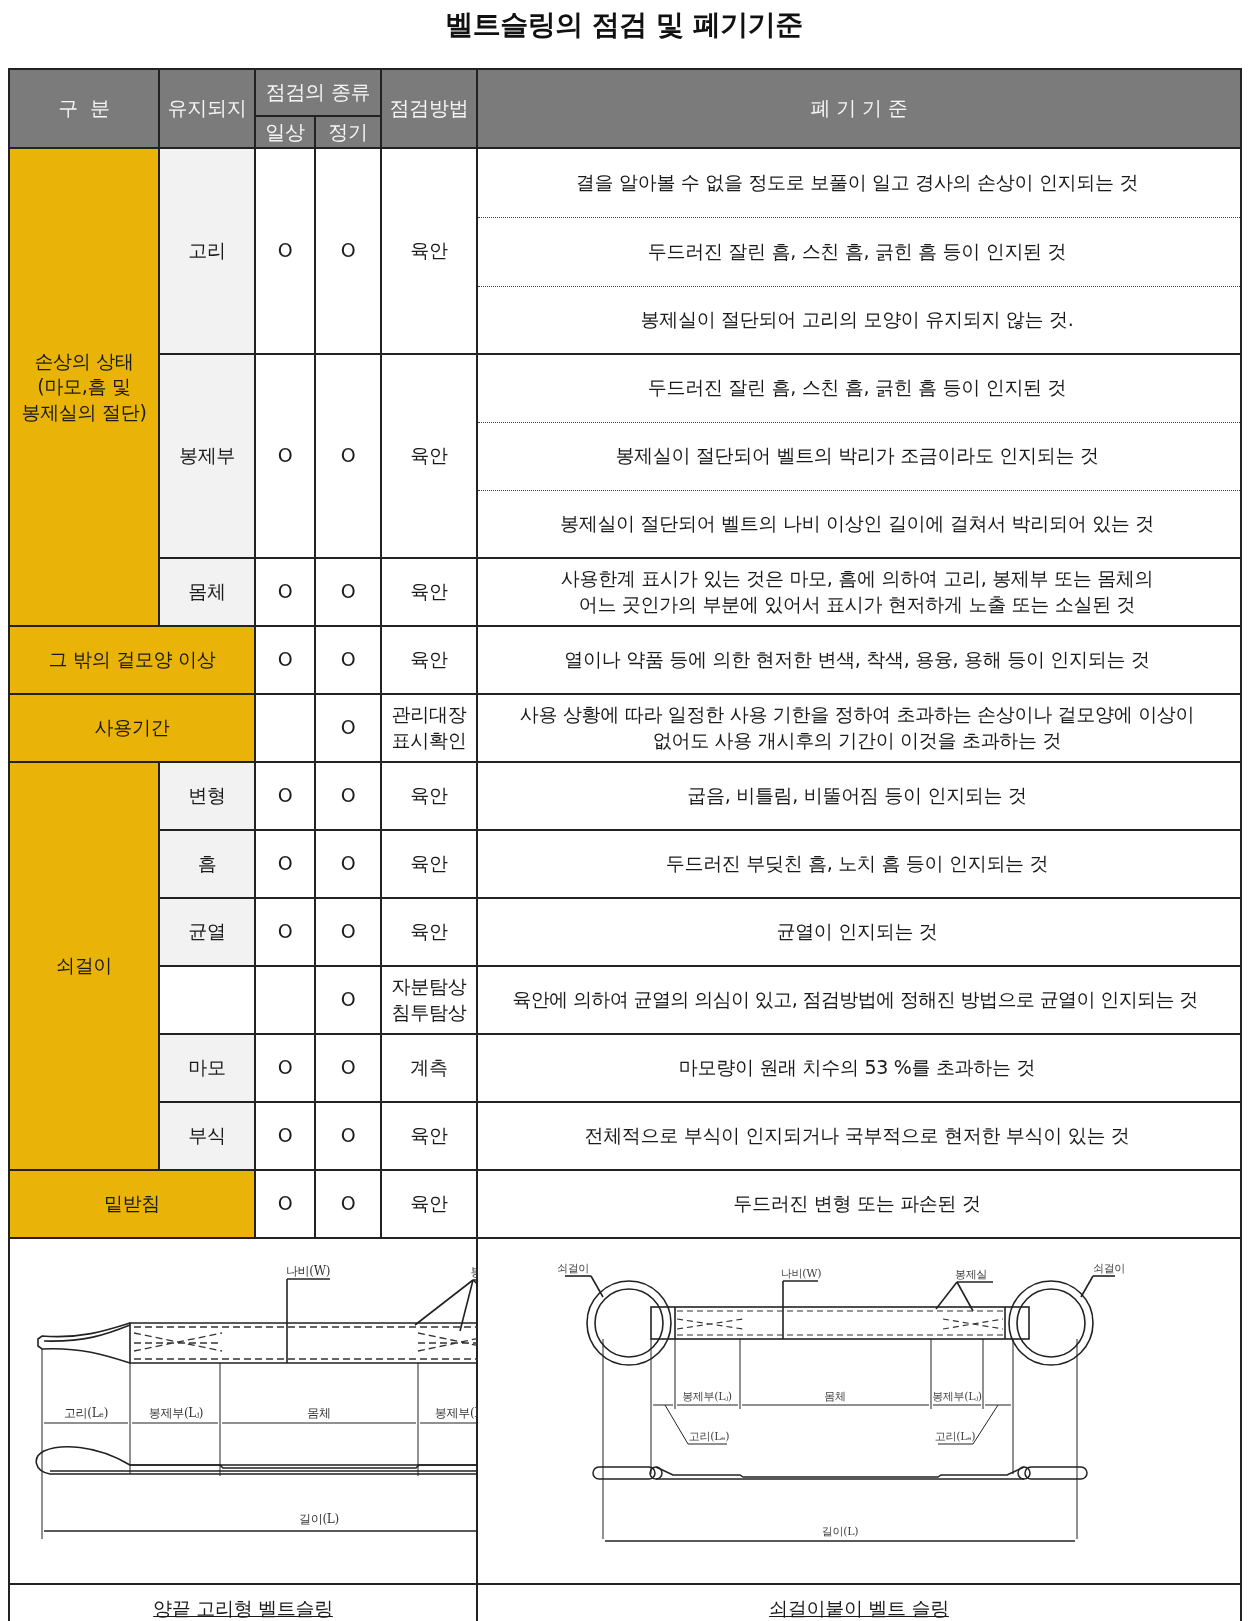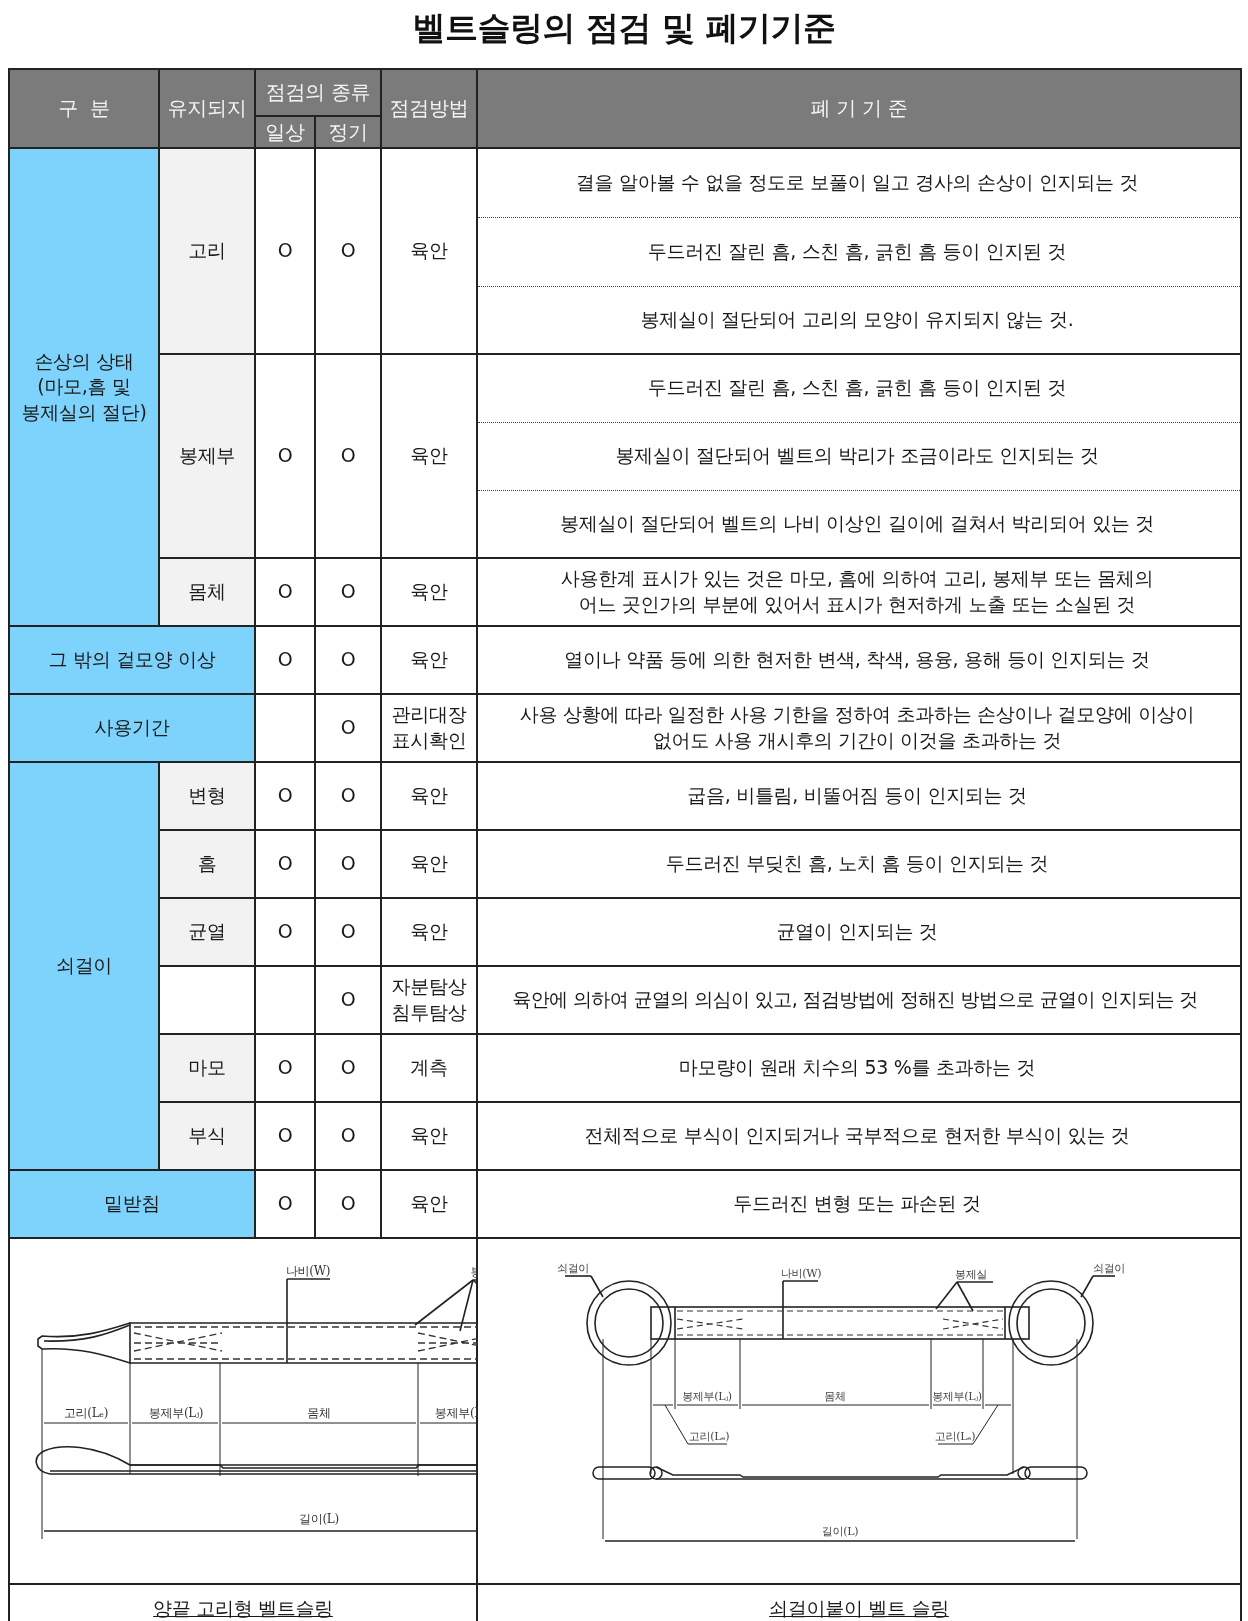--- a/index.html
+++ b/index.html
@@ -1,35 +1,35 @@
 <!DOCTYPE html>
 <html><head>
 <meta charset="utf-8">
 <style>
   * { box-sizing: border-box; margin: 0; padding: 0; }
   html, body { width: 1248px; height: 1621px; background: #ffffff; }
   body { font-family: "DejaVu Sans", "Liberation Sans", sans-serif; color: #1a1a1a; position: relative; overflow: hidden; }
 
   .title {
     position: absolute; left: 0; top: 6px; width: 1248px; text-align: center;
-    font-size: 33px; font-weight: bold; letter-spacing: -0.5px; color: #111;
+    font-size: 28px; font-weight: bold; letter-spacing: -0.5px; color: #111;
   }
 
   table.main {
     position: absolute; left: 8px; top: 68px; width: 1232px;
     border-collapse: collapse; table-layout: fixed;
   }
   table.main td, table.main th {
     border: 2px solid #222; font-size: 19px; text-align: center; vertical-align: middle;
     font-weight: normal; letter-spacing: -0.3px; line-height: 1.35;
   }
   table.main th { background: #7b7b7b; color: #f4f4f4; font-size: 20px; }
   th.h-top { height: 47px; }
   th.h-bot { height: 32px; }
-  td.cat { background: #7dd3fc; }
+  td.cat { background: #eab308; }
   td.item { background: #f2f2f2; }
   td.mark { background: #ffffff; }
   td.method { background: #ffffff; }
   td.crit {
     background: #ffffff; text-align: left; padding-left: 20px; padding-right: 24px;
     border-left: 1.5px solid #444;
   }
   td.crit.dotted-bottom { border-bottom: 1.5px dotted #444; }
   td.crit.dotted-top { border-top: 1.5px dotted #444; }
   tr.r68 td { height: 68px; }

